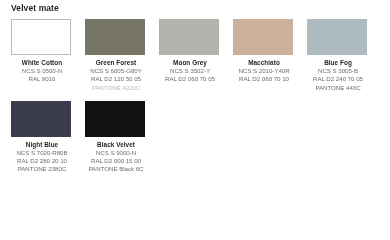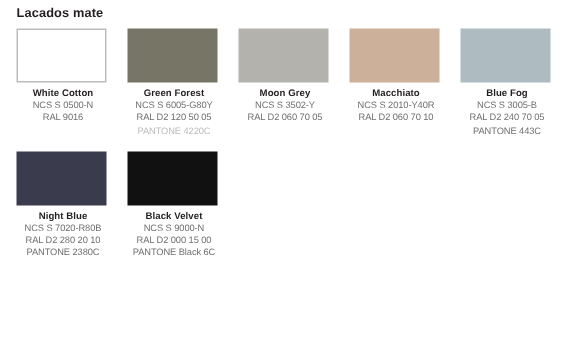--- a/index.html
+++ b/index.html
@@ -74,21 +74,21 @@
   }
   .swatch-code.faded {
     color: #bcbcbd;
   }
 </style>
 </head>
 <body>
 
 <div id="page">
 
-  <div class="page-title">Lacados mate</div>
+  <div class="page-title">Velvet mate</div>
 
   <div class="swatch-grid">
       <div class="swatch-cell">
         <div class="swatch-chip bordered" style="background: rgb(255, 255, 255);"></div>
         <div class="swatch-meta">
           <div class="swatch-name">White Cotton</div>
           <div class="swatch-code">NCS S 0500-N</div>
           <div class="swatch-code">RAL 9016</div>
         </div>
       </div>

